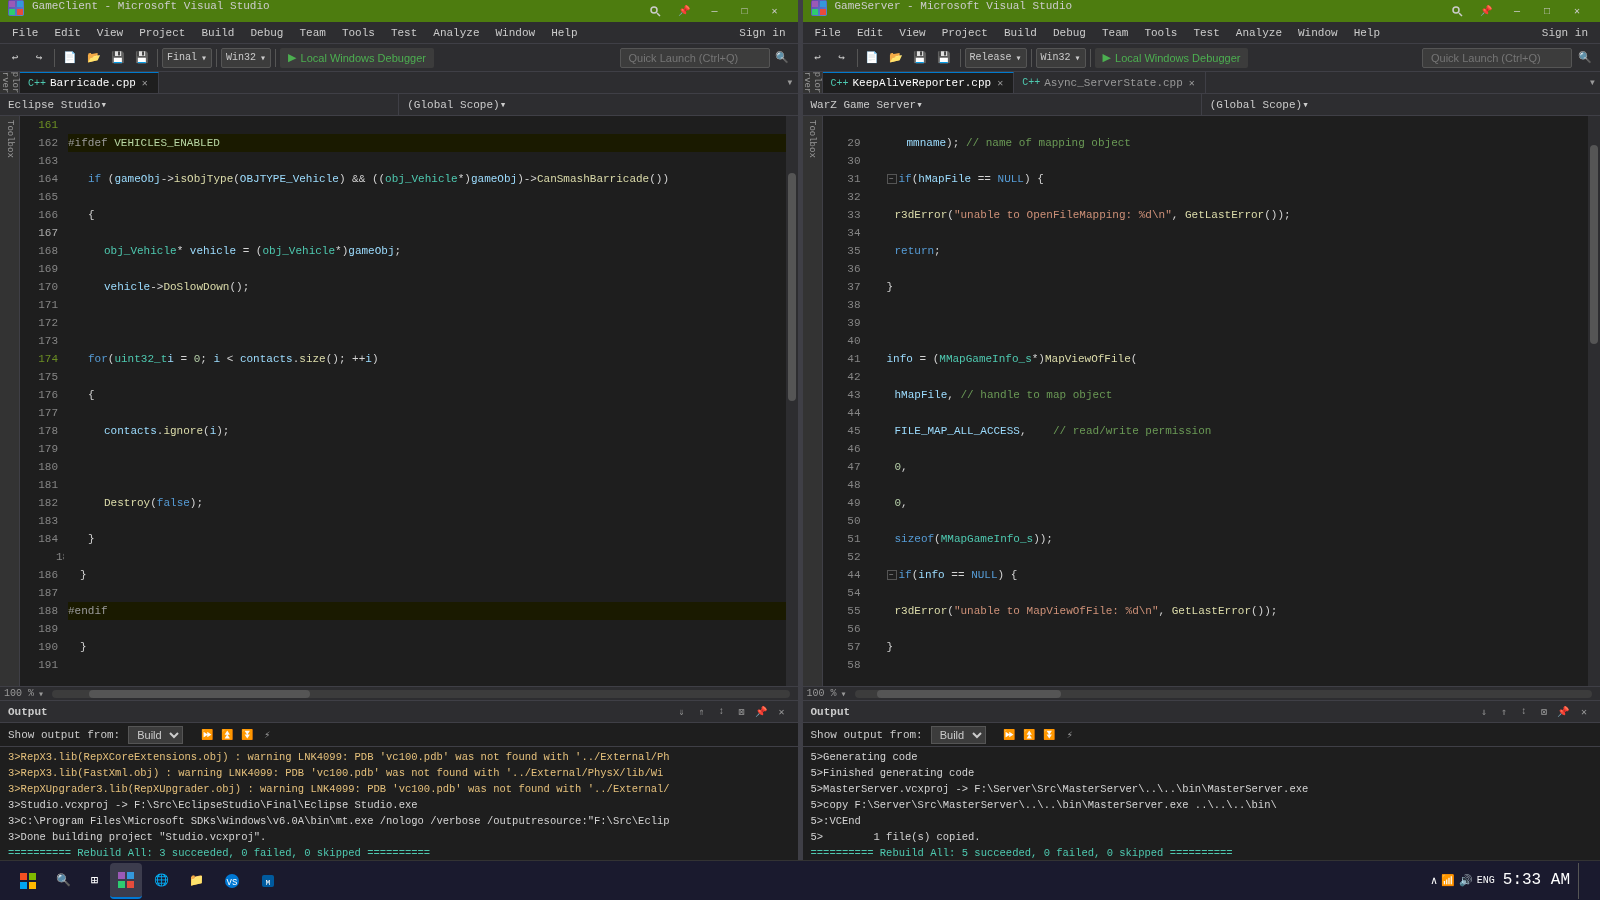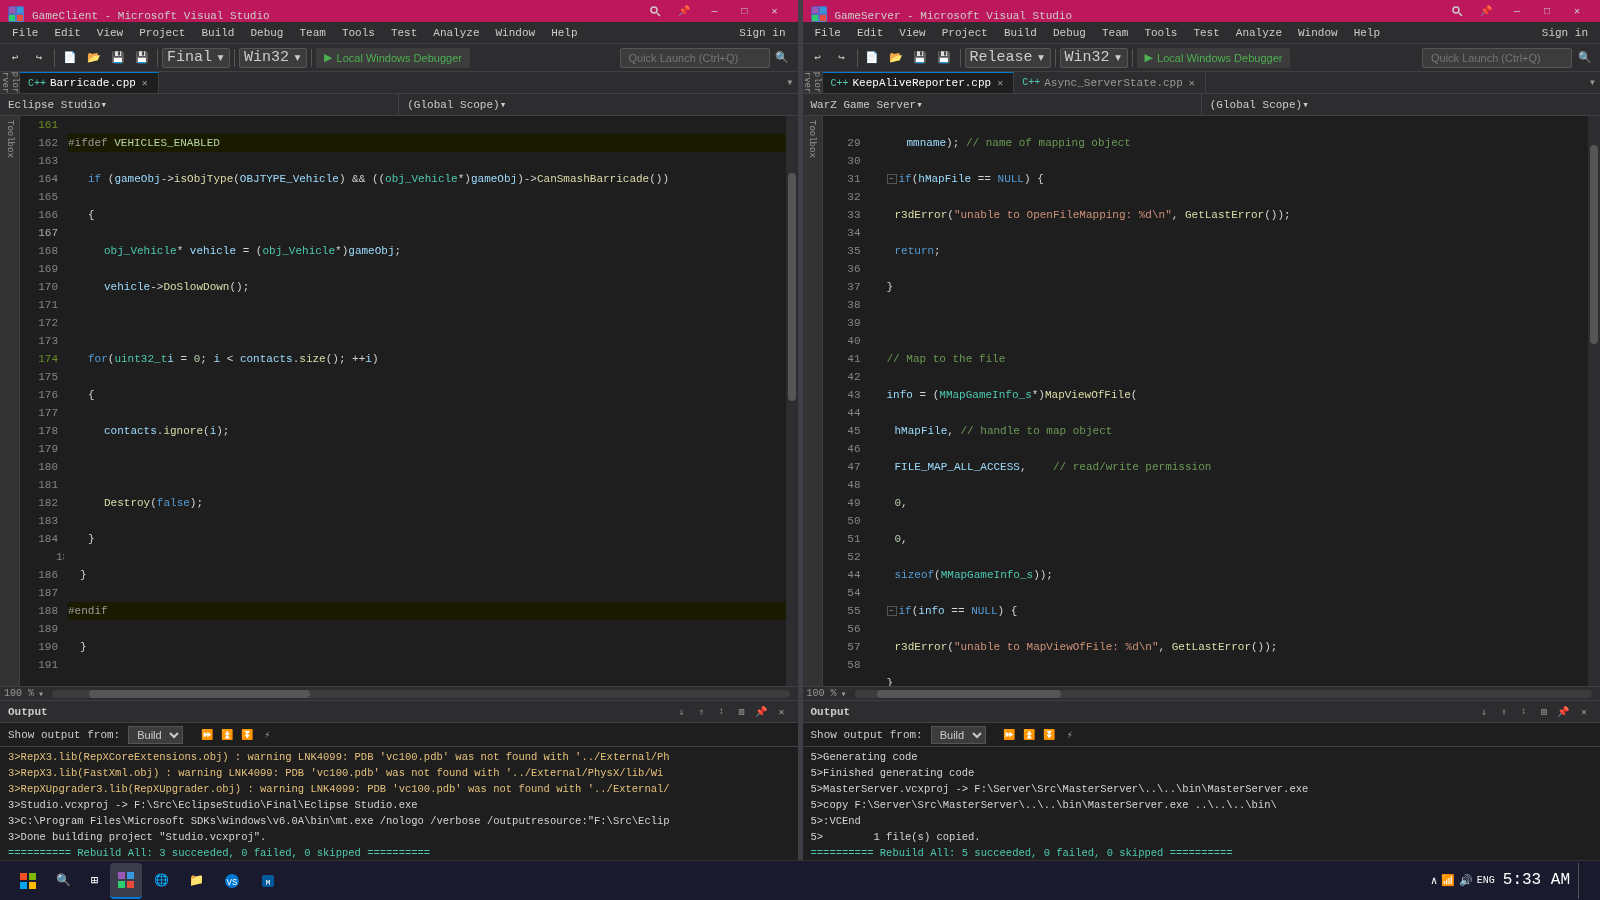--- a/index.html
+++ b/index.html
@@ -81,23 +81,23 @@
       display: flex;
       flex-direction: column;
       background: #252526;
       border-right: 1px solid #3f3f46;
     }
     .vs-window:last-child { border-right: none; }
 
     
     .title-bar {
       height: 22px;
-      background: #be185d;
-      display: flex;
-      align-items: flex-end;
+      background: #4d7c0f;
+      display: flex;
+      align-items: flex-start;
       padding: 0 8px;
       font-size: 11px;
       color: #ccc;
       gap: 8px;
     }
     .title-bar-logo {
       width: 16px;
       height: 16px;
       background: linear-gradient(135deg, #6c3fa8, #4a90d9);
       border-radius: 2px;
@@ -164,21 +164,21 @@
       border-radius: 2px;
       color: #ccc;
       font-size: 11px;
     }
     .toolbar-separator { width: 1px; height: 18px; background: #555; margin: 0 2px; }
     .toolbar-dropdown {
       height: 20px;
       background: #3c3c3c;
       border: 1px solid #555;
       color: #ccc;
-      font-size: 15px;
+      font-size: 10px;
       padding: 0 4px;
       cursor: pointer;
       display: flex;
       align-items: center;
       gap: 4px;
       border-radius: 2px;
     }
     .toolbar-spacer { flex: 1; }
     .toolbar-search {
       height: 20px;
@@ -832,21 +832,20 @@
             <div style="line-height:18px;">57</div>
             <div style="line-height:18px;">58</div>
           </div>
           <div class="code-content">
 <div class="code-line"><span style="padding-left:36px;"></span><span class="var">mmname</span>); <span class="comment">// name of mapping object</span></div>
 <div class="code-line"><span style="padding-left:16px;"></span><span class="collapse-btn">−</span><span class="kw">if</span>(<span class="var">hMapFile</span> == <span class="kw">NULL</span>) {</div>
 <div class="code-line"><span style="padding-left:24px;"></span><span class="fn">r3dError</span>(<span class="str">"unable to OpenFileMapping: %d\n"</span>, <span class="fn">GetLastError</span>());</div>
 <div class="code-line"><span style="padding-left:24px;"></span><span class="kw">return</span>;</div>
 <div class="code-line"><span style="padding-left:16px;"></span>}</div>
 <div class="code-line"></div>
-<div class="code-line"><span style="padding-left:16px;"></span><span class="comment">// Map to the file</span></div>
 <div class="code-line"><span style="padding-left:16px;"></span><span class="var">info</span> = (<span class="type">MMapGameInfo_s</span>*)<span class="fn">MapViewOfFile</span>(</div>
 <div class="code-line"><span style="padding-left:24px;"></span><span class="var">hMapFile</span>, <span class="comment">// handle to map object</span></div>
 <div class="code-line"><span style="padding-left:24px;"></span><span class="var">FILE_MAP_ALL_ACCESS</span>,    <span class="comment">// read/write permission</span></div>
 <div class="code-line"><span style="padding-left:24px;"></span><span class="num">0</span>,</div>
 <div class="code-line"><span style="padding-left:24px;"></span><span class="num">0</span>,</div>
 <div class="code-line"><span style="padding-left:24px;"></span><span class="kw">sizeof</span>(<span class="type">MMapGameInfo_s</span>));</div>
 <div class="code-line"><span style="padding-left:16px;"></span><span class="collapse-btn">−</span><span class="kw">if</span>(<span class="var">info</span> == <span class="kw">NULL</span>) {</div>
 <div class="code-line"><span style="padding-left:24px;"></span><span class="fn">r3dError</span>(<span class="str">"unable to MapViewOfFile: %d\n"</span>, <span class="fn">GetLastError</span>());</div>
 <div class="code-line"><span style="padding-left:16px;"></span>}</div>
 

